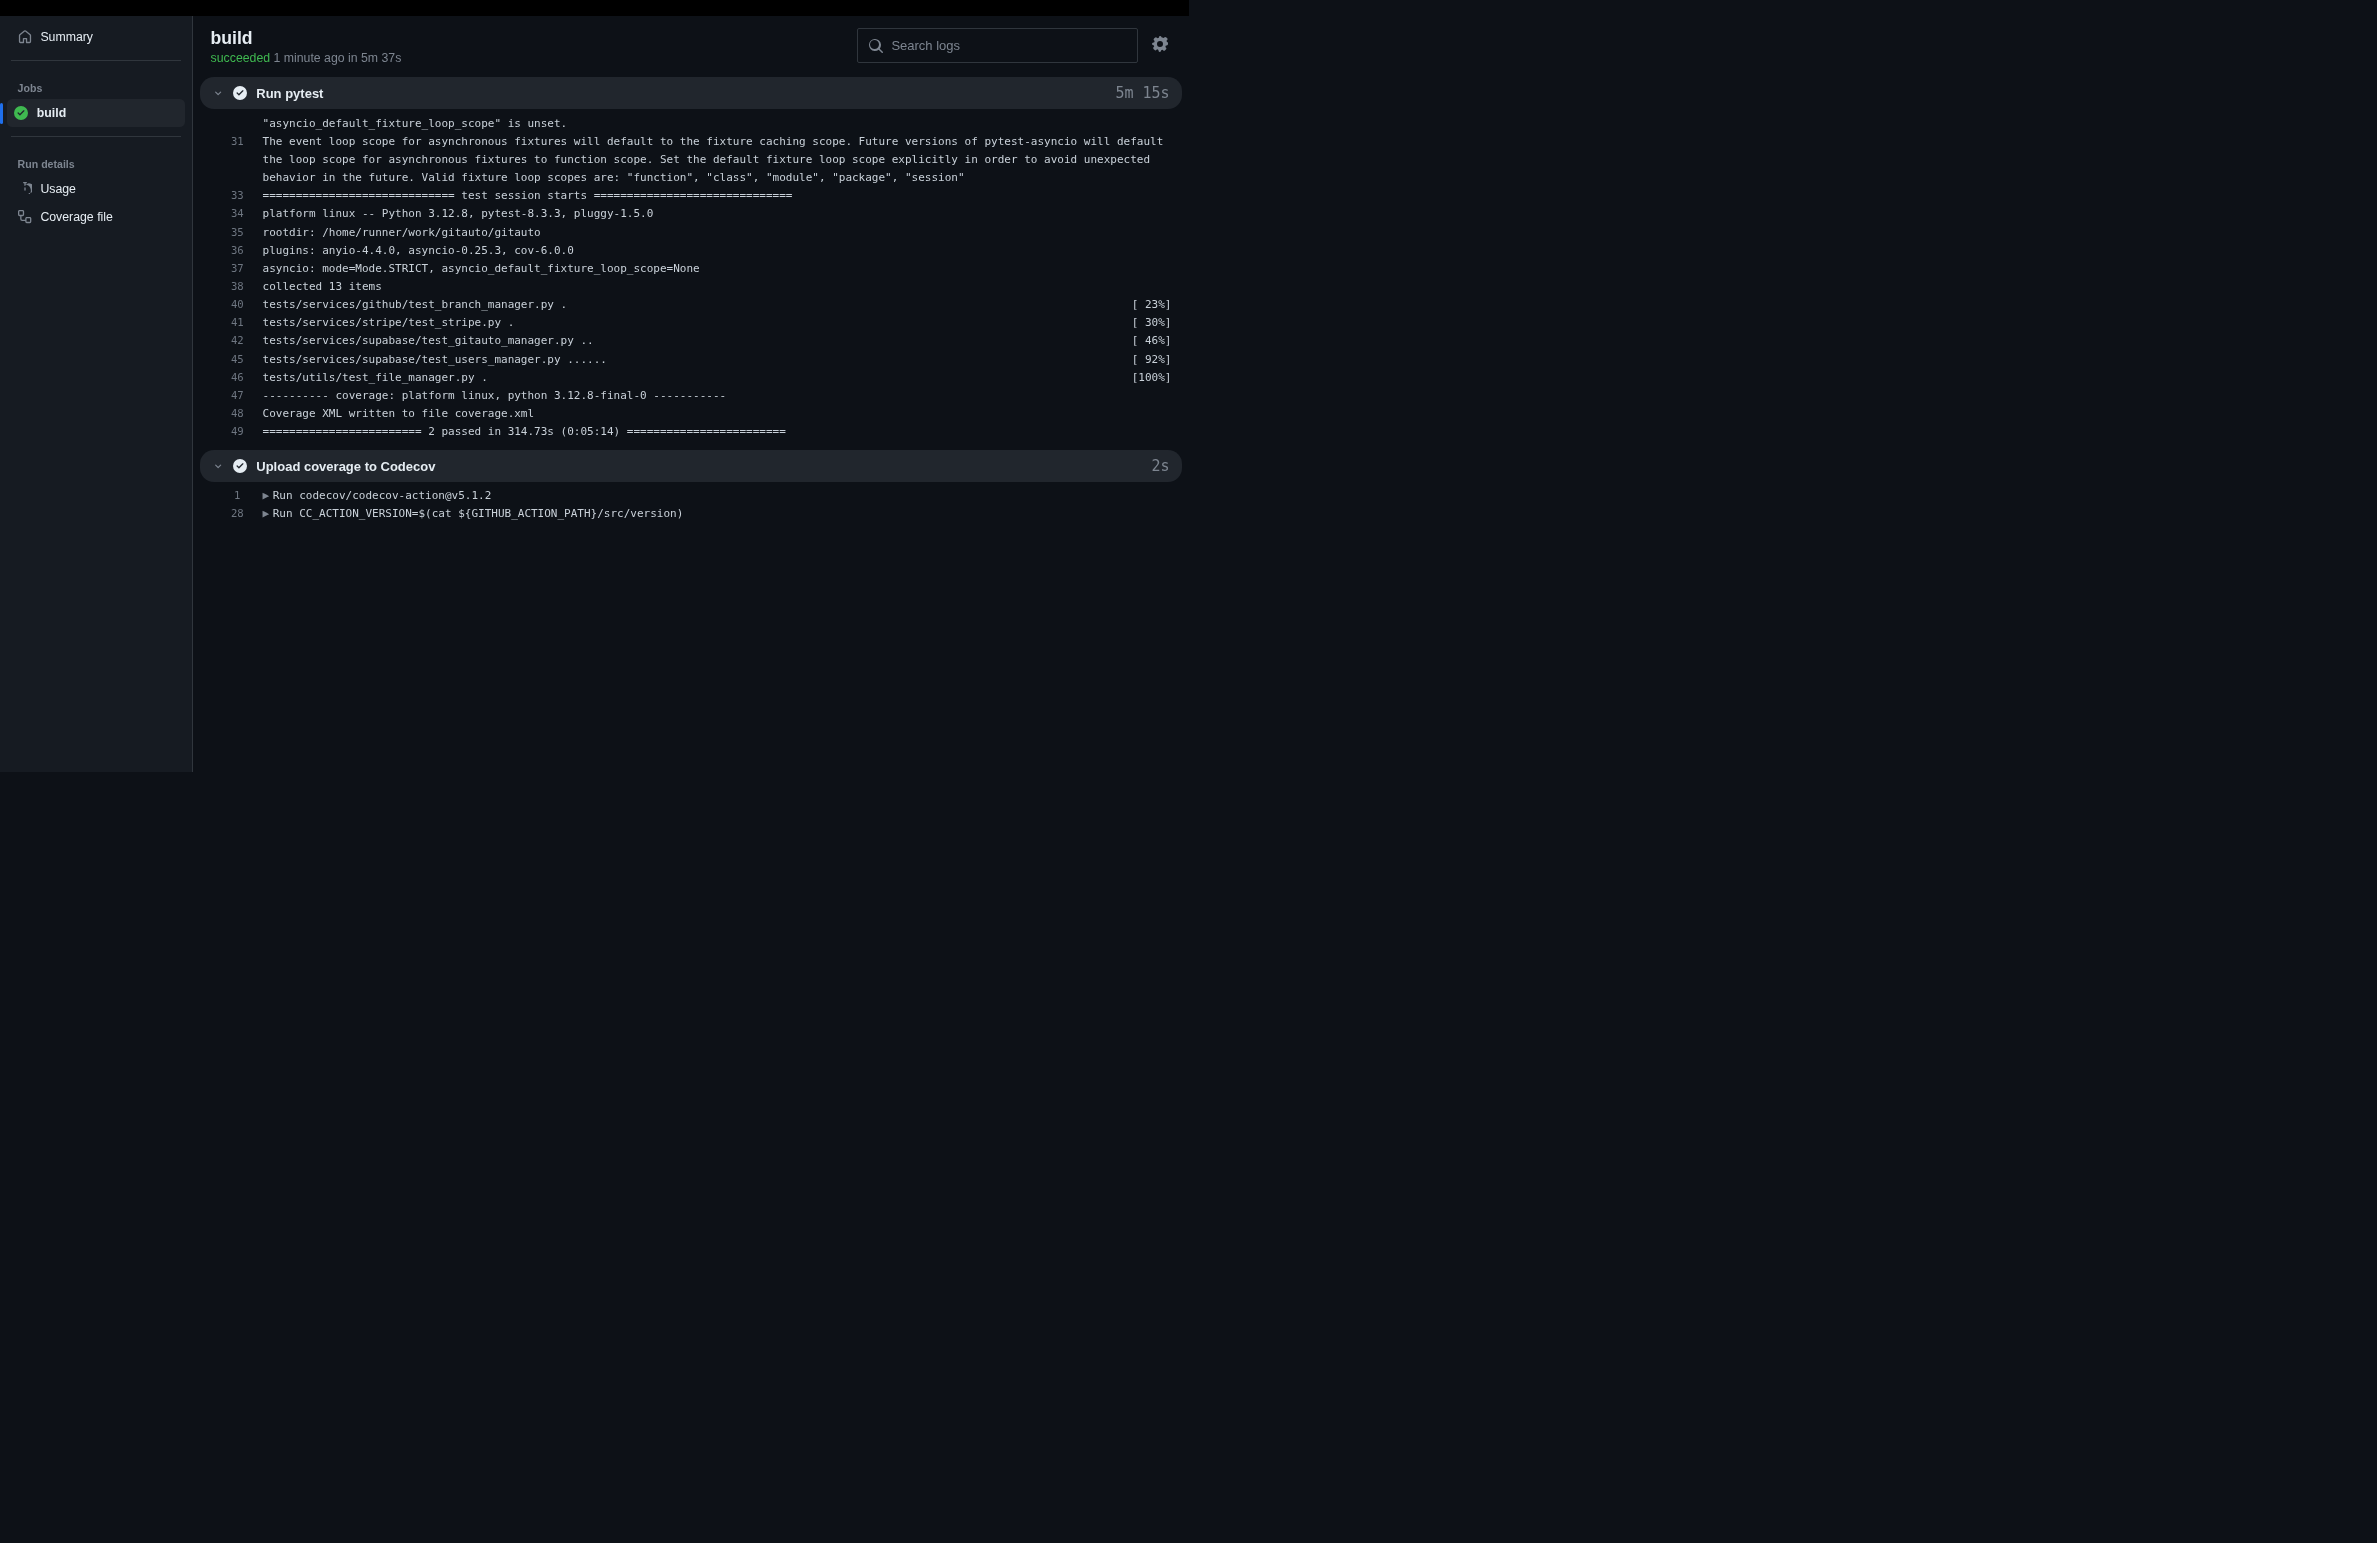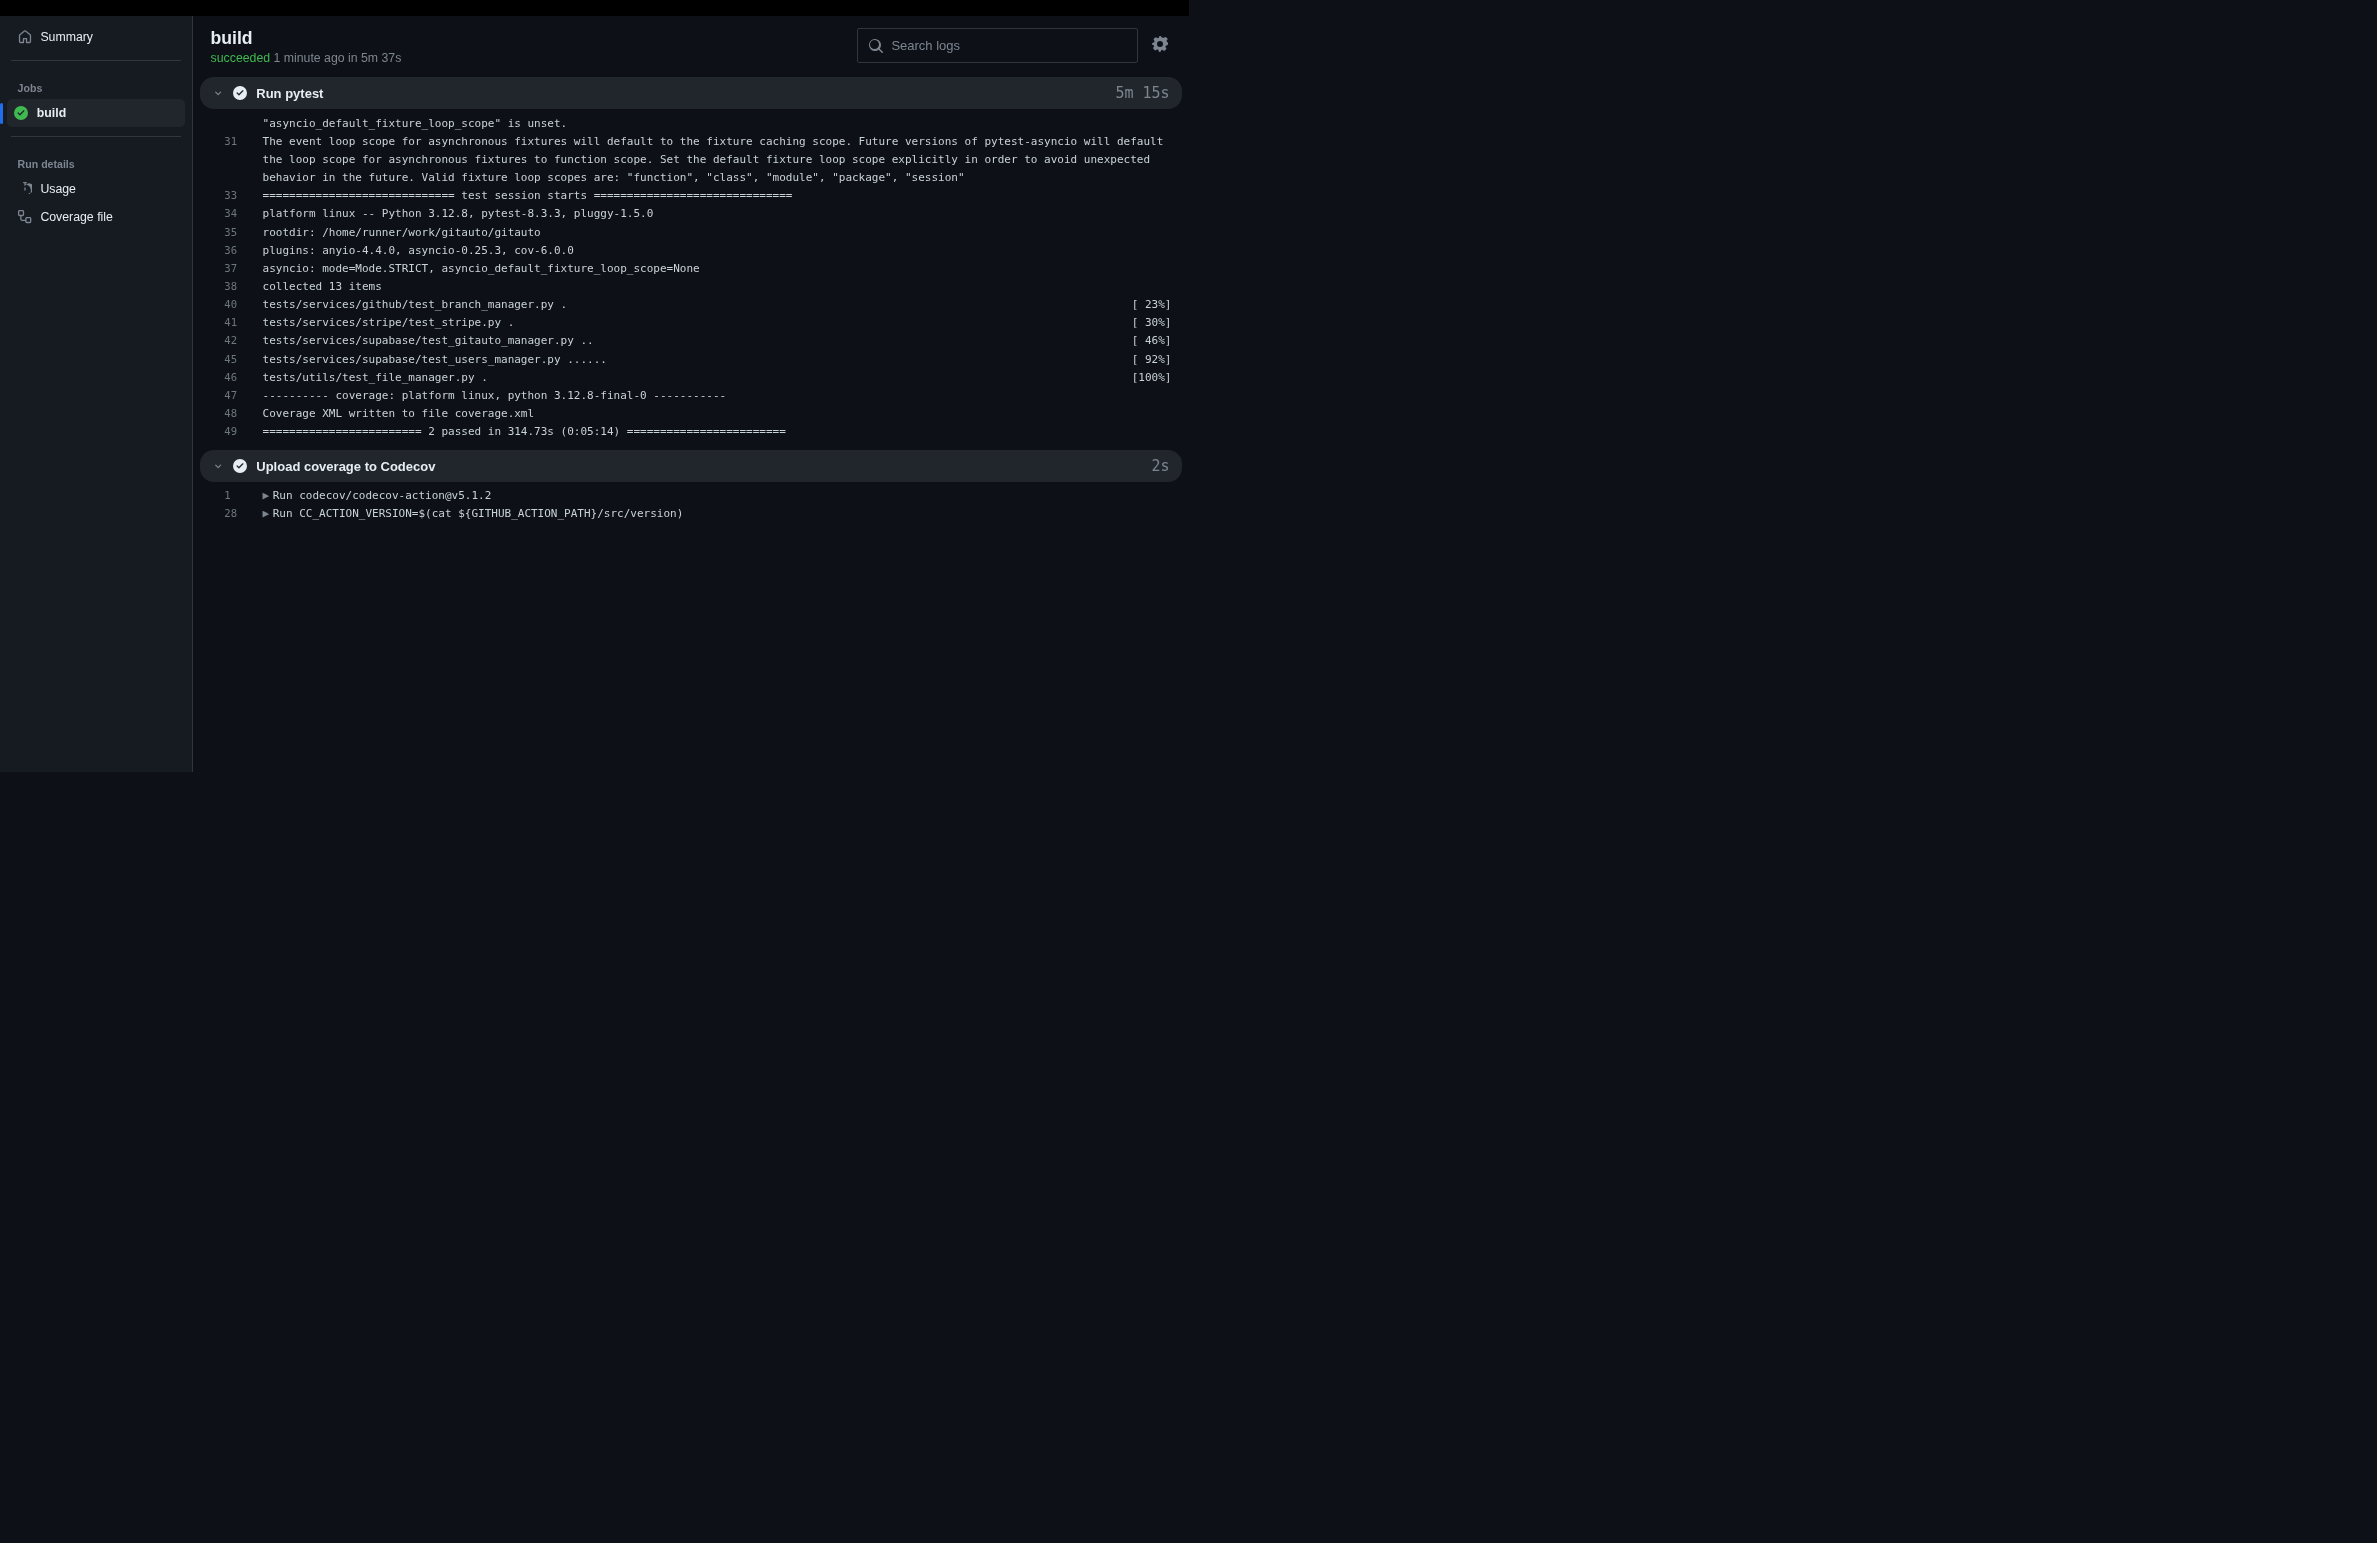--- a/index.html
+++ b/index.html
@@ -160,21 +160,21 @@
 }
 .log-line {
   display: flex;
   align-items: baseline;
   padding: 0 12.3px 0 26px;
   white-space: pre;
 }
 .log-line.wrap { white-space: pre-wrap; }
 .log-line .ln {
   width: 26px;
-  text-align: left;
+  text-align: center;
   color: #6e7681;
   flex-shrink: 0;
   margin-right: 12.3px;
   user-select: none;
   font-size: 10.6px;
 }
 .log-line .tx {
   color: #c9d1d9;
   flex: 1;
 }

